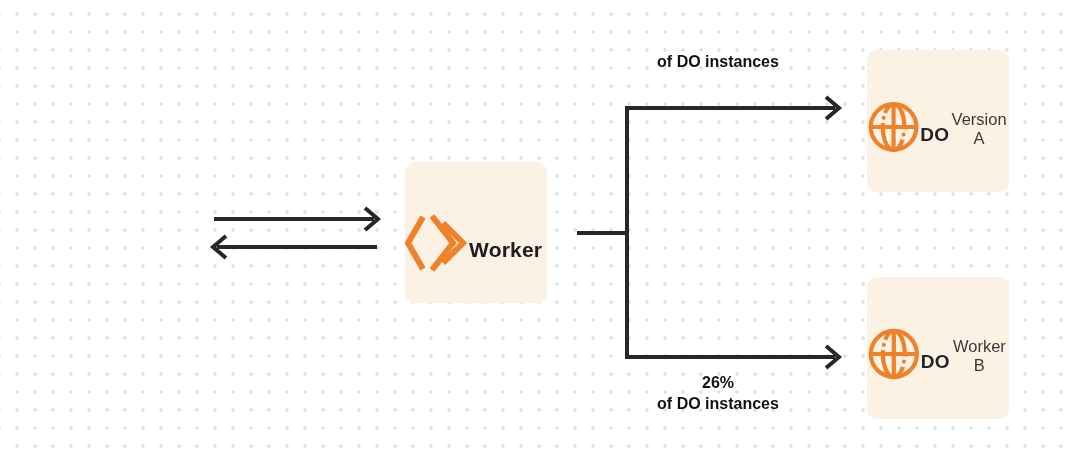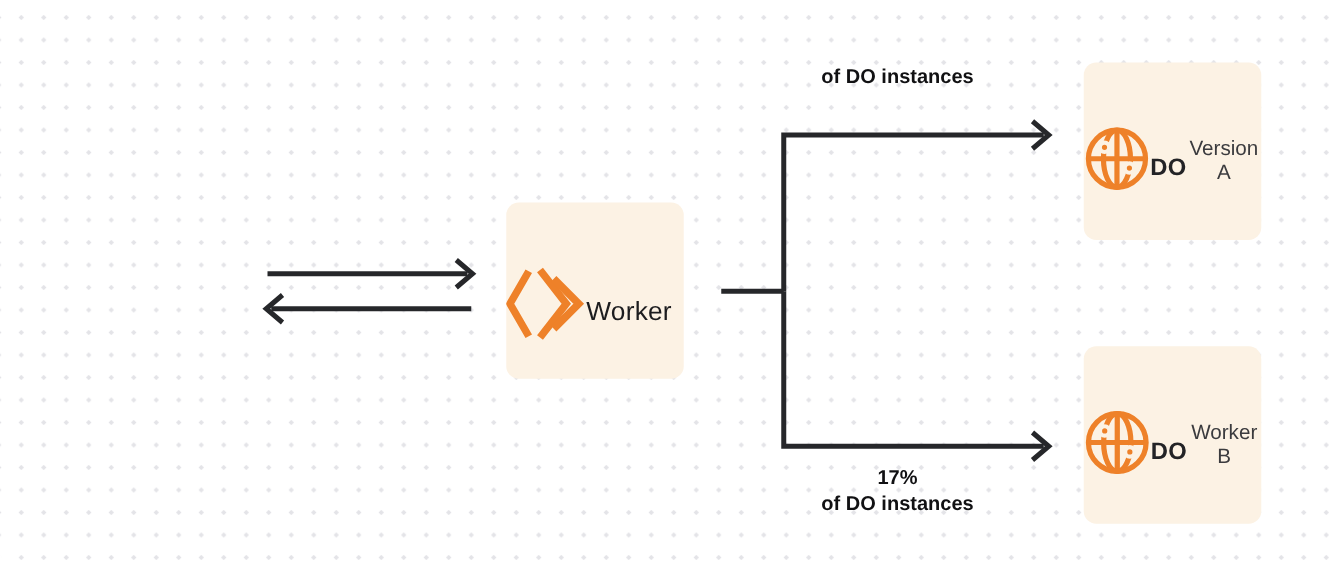--- a/index.html
+++ b/index.html
@@ -51,21 +51,21 @@
     left: 405px;
     top: 162px;
     width: 142px;
     height: 141px;
     background: #fcf2e4;
     padding-top: 21px;
   }
   .node-worker .node-title {
     margin-top: 14px;
     font-size: 21px;
-    font-weight: 400;
+    font-weight: 700;
     color: #1d1d1f;
     letter-spacing: 0.2px;
   }
   .node-do {
     width: 142px;
     height: 142px;
     background: #fcf2e4;
     padding-top: 12px;
   }
   .node-do-a { left: 867px; top: 50px; }
@@ -142,21 +142,21 @@
       </g>
     </svg>
     <span class="node-title">Worker</span>
   </div>
 
   <div class="branch-label branch-label-top">
     <div>of DO instances</div>
   </div>
 
   <div class="branch-label branch-label-bottom">
-    <div>17%</div>
+    <div>26%</div>
     <div>of DO instances</div>
   </div>
 
   <div class="node node-do node-do-a">
     <svg class="icon-box" width="62" height="62" viewBox="0 0 64 64">
       <g stroke="#ee8129" stroke-width="5" fill="none" stroke-linecap="butt">
         <ellipse cx="32" cy="32" rx="13" ry="27.5"></ellipse>
         <line x1="5" y1="32" x2="59" y2="32"></line>
         <line x1="32" y1="5" x2="32" y2="59"></line>
       </g>

